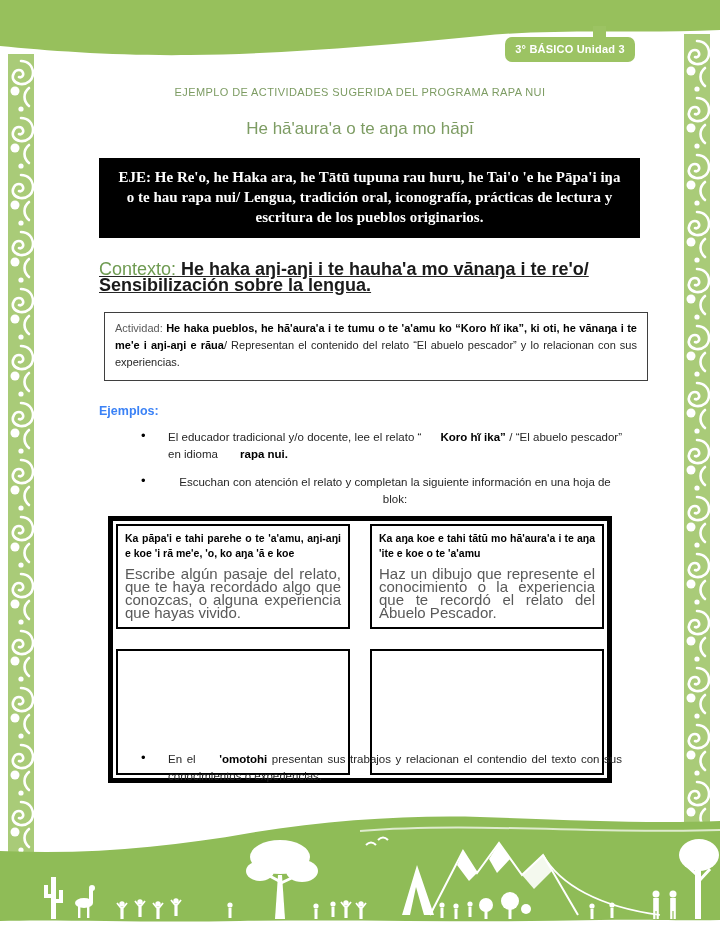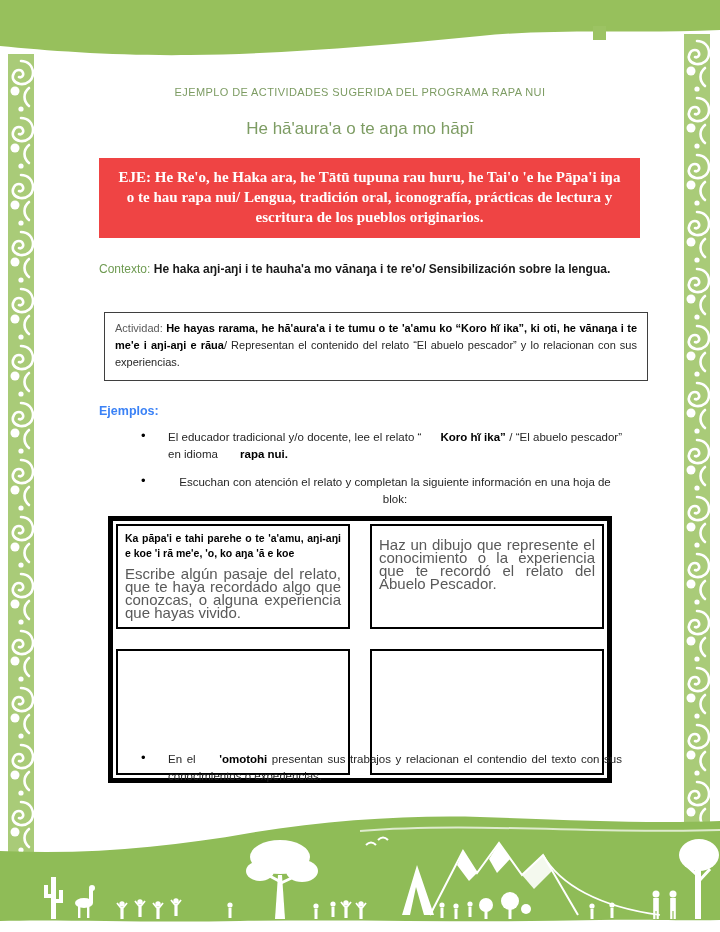--- a/index.html
+++ b/index.html
@@ -15,26 +15,26 @@
   .badge-stem{left:593px;top:26px;width:13px;height:14px;background:#9cc363;}
 
   
   .strip{position:absolute;}
 
   
   .title{top:86px;left:90px;width:540px;text-align:center;color:#7d9c63;font-size:11px;letter-spacing:.4px;}
   .subtitle{top:119px;left:90px;width:540px;text-align:center;color:#7d9c63;font-size:17px;}
 
   
-  .eje{top:158px;left:99px;width:541px;box-sizing:border-box;background:#ef4444;color:#fff;
+  .eje{top:158px;left:99px;width:541px;box-sizing:border-box;background:#000000;color:#fff;
        font-family:"Liberation Serif",serif;font-weight:700;font-size:15px;line-height:20px;
        text-align:center;padding:9px 16px 11px;}
 
   
-  .contexto{top:261px;left:99px;width:546px;font-size:12px;line-height:16px;}
+  .contexto{top:261px;left:99px;width:546px;font-size:18px;line-height:16px;text-decoration:underline;}
   .contexto .lbl{color:#6f9b52;}
   .contexto .txt{color:#1a1a1a;font-weight:700;}
 
   
   .actividad{top:312px;left:104px;width:544px;box-sizing:border-box;border:1px solid #3f3f3f;
              padding:7px 10px 9px;font-size:11px;line-height:17px;text-align:justify;}
   .actividad .lbl{color:#595959;}
   .actividad .rn{font-weight:700;color:#000;}
   .actividad .es{color:#262626;}
 
@@ -72,20 +72,21 @@
         <path d="M21,32 C15,37 15,45 21,50" fill="none" stroke="#fff" stroke-width="2.6" stroke-linecap="round"></path>
         <circle cx="13" cy="53" r="2.6" fill="#fff"></circle>
       </g>
     </defs>
   </svg>
 
   <svg class="abs top-band" width="720" height="70" viewBox="0 0 720 70">
     <path fill="#97c05c" d="M0,0 H720 V30 C640,34 560,28 480,36 C380,46 280,54 190,55 C120,56 50,51 0,46 Z"></path>
   </svg>
   <div class="abs badge-stem"></div>
+  <div class="abs badge">3° BÁSICO Unidad 3</div>
 
   <svg class="strip" style="left:8px;top:54px" width="26" height="806" viewBox="0 0 26 806">
     <rect width="26" height="806" fill="#a9cb78"></rect>
   <use href="#koru-tile" xlink:href="#koru-tile" y="2"></use>
       <use href="#koru-tile" xlink:href="#koru-tile" y="59"></use>
       <use href="#koru-tile" xlink:href="#koru-tile" y="116"></use>
       <use href="#koru-tile" xlink:href="#koru-tile" y="173"></use>
       <use href="#koru-tile" xlink:href="#koru-tile" y="230"></use>
       <use href="#koru-tile" xlink:href="#koru-tile" y="287"></use>
       <use href="#koru-tile" xlink:href="#koru-tile" y="344"></use>
@@ -118,41 +119,42 @@
   <div class="abs title">EJEMPLO DE ACTIVIDADES SUGERIDA DEL PROGRAMA RAPA NUI</div>
   <div class="abs subtitle">He hā'aura'a o te aŋa mo hāpī</div>
 
   <div class="abs eje">EJE: He Re'o, he Haka ara, he Tātū tupuna rau huru, he Tai'o 'e he Pāpa'i iŋa o te hau rapa nui/ Lengua, tradición oral, iconografía, prácticas de lectura y escritura de los pueblos originarios.</div>
 
   <div class="abs contexto">
     <span class="lbl">Contexto:</span><span class="txt"> He haka aŋi-aŋi i te hauha'a mo vānaŋa i te re'o/ Sensibilización sobre la lengua.</span>
   </div>
 
   <div class="abs actividad">
-    <span class="lbl">Actividad: </span><span class="rn">He hayas rarama, he hā'aura'a i te tumu o te 'a'amu ko “Koro hĩ ika”, ki oti, he vānaŋa i te me'e i aŋi-aŋi e rāua</span><span class="es">/ Representan el contenido del relato “El abuelo pescador” y lo relacionan con sus experiencias.</span>
+    <span class="lbl">Actividad: </span><span class="rn">He haka pueblos, he hā'aura'a i te tumu o te 'a'amu ko “Koro hĩ ika”, ki oti, he vānaŋa i te me'e i aŋi-aŋi e rāua</span><span class="es">/ Representan el contenido del relato “El abuelo pescador” y lo relacionan con sus experiencias.</span>
   </div>
 
   <div class="abs ej-head">Ejemplos:</div>
 
   <div class="bullet b1">
     <span class="dot">•</span>
     <span class="bt"><span>El educador tradicional y/o docente, lee el relato “</span><b>Koro hĩ ika”</b><span> / “El abuelo pescador” en idioma </span><b>rapa nui.</b></span>
   </div>
 
   <div class="bullet b2">
     <span class="dot">•</span>
     <span class="bt" style="text-align:center">Escuchan con atención el relato y completan la siguiente información en una hoja de blok:</span>
   </div>
 
   <div class="abs tbl">
     <div class="cell head">
       <div class="rn">Ka pāpa'i e tahi parehe o te 'a'amu, aŋi-aŋi e koe 'i rā me'e, 'o, ko aŋa 'ā e koe</div>
       <div class="es">Escribe algún pasaje del relato, que te haya recordado algo que conozcas, o alguna experiencia que hayas vivido.</div>
     </div>
     <div class="cell head">
+      <div class="rn">Ka aŋa koe e tahi tātū mo hā'aura'a i te aŋa 'ite e koe o te 'a'amu</div>
       <div class="es">Haz un dibujo que represente el conocimiento o la experiencia que te recordó el relato del Abuelo Pescador.</div>
     </div>
     <div class="cell body-cell"></div>
     <div class="cell body-cell"></div>
   </div>
 
   <div class="bullet b3">
     <span class="dot">•</span>
     <span class="bt"><span>En el </span><b>'omotohi</b><span> presentan sus trabajos y relacionan el contendio del texto con sus conocimientos o experiencias.</span></span>
   </div>

